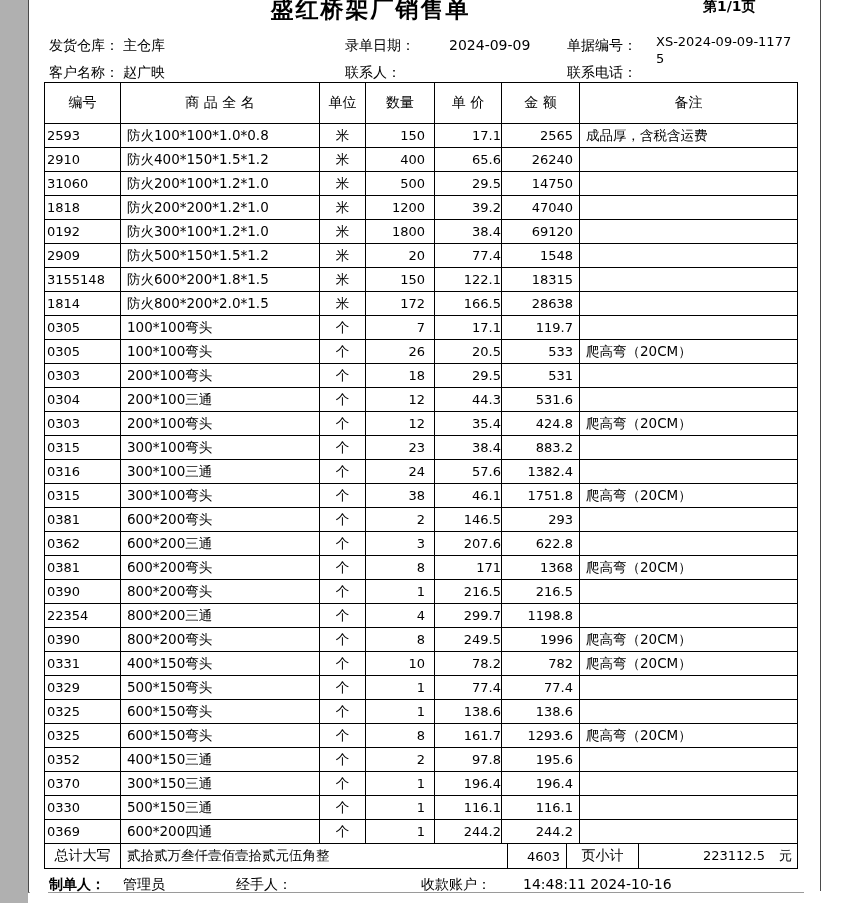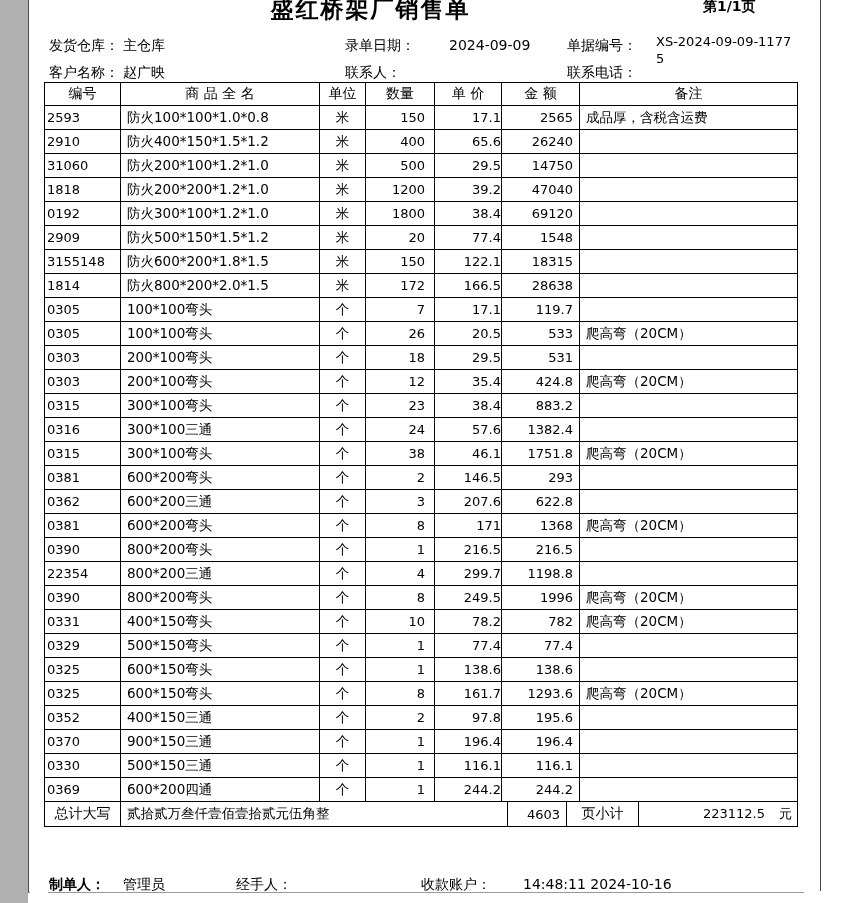--- a/index.html
+++ b/index.html
@@ -14,21 +14,21 @@
   .pagenum { position:absolute; left:674px; top:-2px; font-size:14px; font-weight:bold; }
   .hf { position:absolute; font-size:14px; white-space:nowrap; }
   .lab1 { top:37px; } .lab2 { top:64px; }
   .x-a { left:20px; } .x-av { left:94px; } .x-b { left:316px; } .x-bv { left:420px; }
   .x-c { left:538px; }
   .docno { position:absolute; left:627px; top:33px; width:138px; font-size:13px;
            line-height:17px; word-break:break-all; white-space:normal; }
   .tblwrap { position:absolute; left:15px; top:82px; }
   table { border-collapse:collapse; table-layout:fixed; }
   td, th { border:1px solid #000; font-size:13px; font-weight:normal; overflow:hidden; white-space:nowrap; }
-  .main thead tr { height:23px; }
+  .main thead tr { height:41px; }
   .main thead th { font-size:14px; text-align:center; }
   .main tbody tr { height:24px; }
   .main td.c0 { text-align:left;  padding-left:2px; }
   .main td.c1 { text-align:left;  padding-left:6px; font-size:13.5px; }
   .main td.c2 { text-align:center; font-size:13.5px; }
   .main td.c3 { text-align:right; padding-right:9px; }
   .main td.c4 { text-align:right; }
   .main td.c5 { text-align:right; padding-right:6px; }
   .main td.c6 { text-align:left;  padding-left:6px; font-size:13.5px; }
   .sum1, .sum2 { margin-top:-1px; }
@@ -185,20 +185,29 @@
             <tr>
               <td class="c0">0303</td>
               <td class="c1">200*100弯头</td>
               <td class="c2">个</td>
               <td class="c3">18</td>
               <td class="c4">29.5</td>
               <td class="c5">531</td>
               <td class="c6"></td>
             </tr>
             <tr>
+              <td class="c0">0304</td>
+              <td class="c1">200*100三通</td>
+              <td class="c2">个</td>
+              <td class="c3">12</td>
+              <td class="c4">44.3</td>
+              <td class="c5">531.6</td>
+              <td class="c6"></td>
+            </tr>
+            <tr>
               <td class="c0">0303</td>
               <td class="c1">200*100弯头</td>
               <td class="c2">个</td>
               <td class="c3">12</td>
               <td class="c4">35.4</td>
               <td class="c5">424.8</td>
               <td class="c6">爬高弯（20CM）</td>
             </tr>
             <tr>
               <td class="c0">0315</td>
@@ -321,21 +330,21 @@
               <td class="c0">0352</td>
               <td class="c1">400*150三通</td>
               <td class="c2">个</td>
               <td class="c3">2</td>
               <td class="c4">97.8</td>
               <td class="c5">195.6</td>
               <td class="c6"></td>
             </tr>
             <tr>
               <td class="c0">0370</td>
-              <td class="c1">900*150三通</td>
+              <td class="c1">300*150三通</td>
               <td class="c2">个</td>
               <td class="c3">1</td>
               <td class="c4">196.4</td>
               <td class="c5">196.4</td>
               <td class="c6"></td>
             </tr>
             <tr>
               <td class="c0">0330</td>
               <td class="c1">500*150三通</td>
               <td class="c2">个</td>

